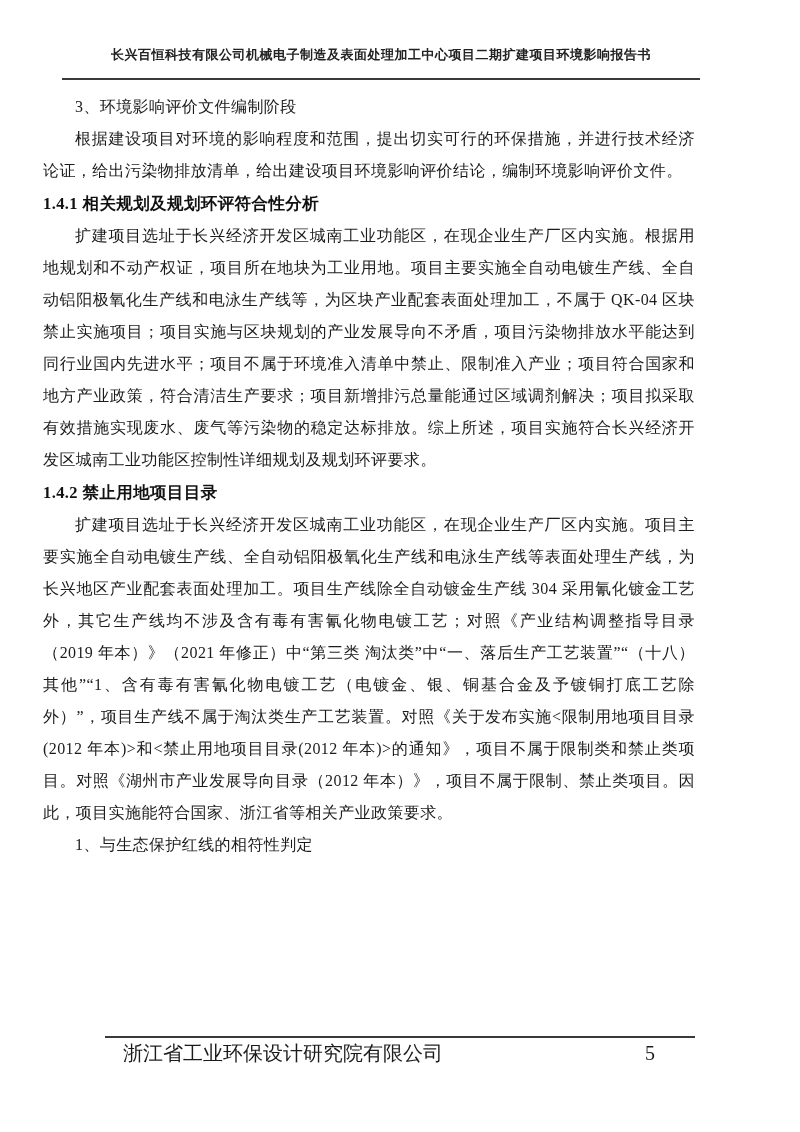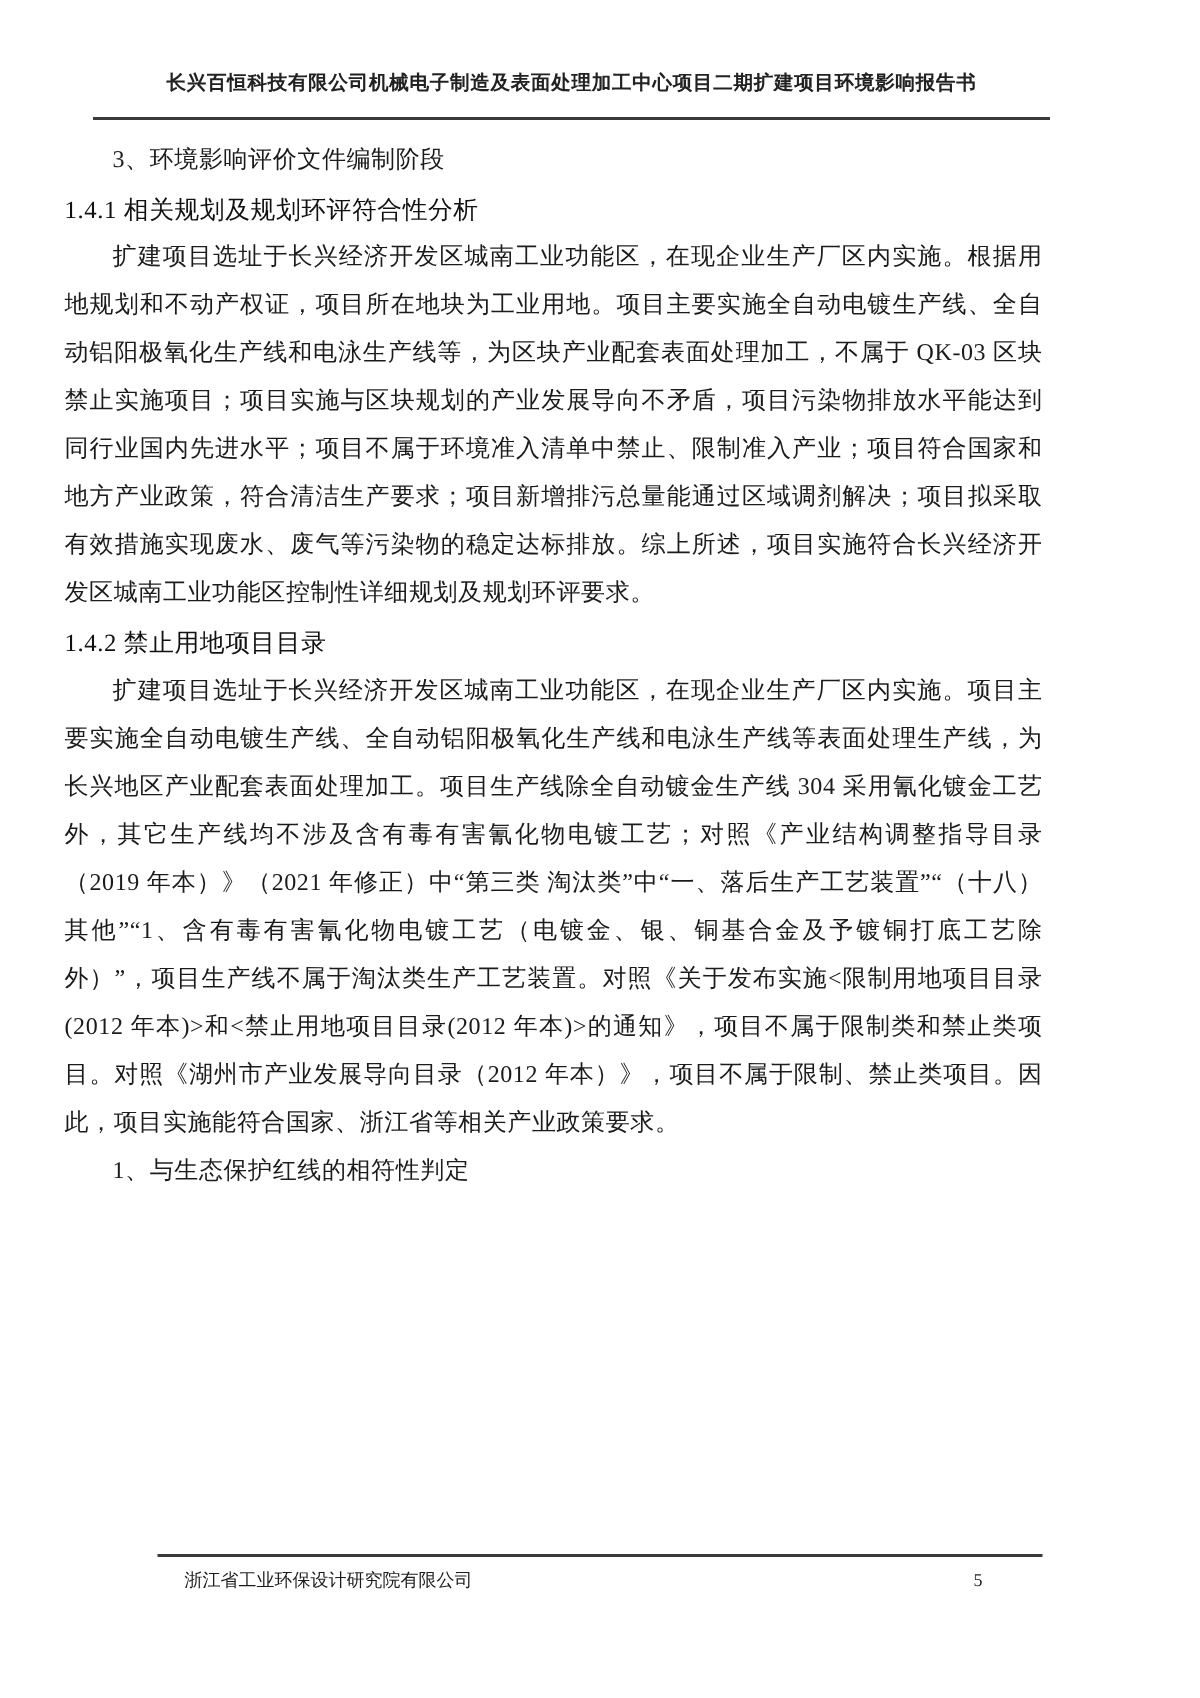--- a/index.html
+++ b/index.html
@@ -43,60 +43,61 @@
     line-height: 34px;
     margin: 7px 0 1px 0;
     font-weight: 700;
     color: #111;
     letter-spacing: 0.5px;
   }
   h2.sec-h2 {
     font-size: 16.5px;
     line-height: 32px;
     margin: 1px 0 0 0;
-    font-weight: 400;
+    font-weight: 700;
     color: #111;
     letter-spacing: 0.4px;
   }
   .page-footer {
     position: absolute;
     left: 105px;
     right: 105px;
     top: 1036px;
   }
   .footer-rule { height: 0; border-top: 2px solid #3a3a3a; }
   .footer-row {
     display: flex;
     justify-content: space-between;
     align-items: baseline;
-    font-size: 12px;
+    font-size: 20px;
     line-height: 24px;
     padding: 3px 40px 0 18px;
     color: #1b1b1b;
   }
 </style>
 </head>
 <body>
 
 <div class="page">
 
   <header class="page-header">
     <div class="header-title">长兴百恒科技有限公司机械电子制造及表面处理加工中心项目二期扩建项目环境影响报告书</div>
     <div class="header-rule"></div>
   </header>
 
   <main class="doc-main">
 
     <p class="sub-item">3、环境影响评价文件编制阶段</p>
 
+    <p class="para">根据建设项目对环境的影响程度和范围，提出切实可行的环保措施，并进行技术经济论证，给出污染物排放清单，给出建设项目环境影响评价结论，编制环境影响评价文件。</p>
 
 
     <h2 class="sec-h2">1.4.1 相关规划及规划环评符合性分析</h2>
 
-    <p class="para">扩建项目选址于长兴经济开发区城南工业功能区，在现企业生产厂区内实施。根据用地规划和不动产权证，项目所在地块为工业用地。项目主要实施全自动电镀生产线、全自动铝阳极氧化生产线和电泳生产线等，为区块产业配套表面处理加工，不属于 QK-03 区块禁止实施项目；项目实施与区块规划的产业发展导向不矛盾，项目污染物排放水平能达到同行业国内先进水平；项目不属于环境准入清单中禁止、限制准入产业；项目符合国家和地方产业政策，符合清洁生产要求；项目新增排污总量能通过区域调剂解决；项目拟采取有效措施实现废水、废气等污染物的稳定达标排放。综上所述，项目实施符合长兴经济开发区城南工业功能区控制性详细规划及规划环评要求。</p>
+    <p class="para">扩建项目选址于长兴经济开发区城南工业功能区，在现企业生产厂区内实施。根据用地规划和不动产权证，项目所在地块为工业用地。项目主要实施全自动电镀生产线、全自动铝阳极氧化生产线和电泳生产线等，为区块产业配套表面处理加工，不属于 QK-04 区块禁止实施项目；项目实施与区块规划的产业发展导向不矛盾，项目污染物排放水平能达到同行业国内先进水平；项目不属于环境准入清单中禁止、限制准入产业；项目符合国家和地方产业政策，符合清洁生产要求；项目新增排污总量能通过区域调剂解决；项目拟采取有效措施实现废水、废气等污染物的稳定达标排放。综上所述，项目实施符合长兴经济开发区城南工业功能区控制性详细规划及规划环评要求。</p>
 
     <h2 class="sec-h2">1.4.2 禁止用地项目目录</h2>
 
     <p class="para">扩建项目选址于长兴经济开发区城南工业功能区，在现企业生产厂区内实施。项目主要实施全自动电镀生产线、全自动铝阳极氧化生产线和电泳生产线等表面处理生产线，为长兴地区产业配套表面处理加工。项目生产线除全自动镀金生产线 304 采用氰化镀金工艺外，其它生产线均不涉及含有毒有害氰化物电镀工艺；对照《产业结构调整指导目录（2019 年本）》（2021 年修正）中“第三类 淘汰类”中“一、落后生产工艺装置”“（十八）其他”“1、含有毒有害氰化物电镀工艺（电镀金、银、铜基合金及予镀铜打底工艺除外）”，项目生产线不属于淘汰类生产工艺装置。对照《关于发布实施&lt;限制用地项目目录(2012 年本)&gt;和&lt;禁止用地项目目录(2012 年本)&gt;的通知》，项目不属于限制类和禁止类项目。对照《湖州市产业发展导向目录（2012 年本）》，项目不属于限制、禁止类项目。因此，项目实施能符合国家、浙江省等相关产业政策要求。</p>
 
 
     <p class="sub-item">1、与生态保护红线的相符性判定</p>
 
   </main>
 

